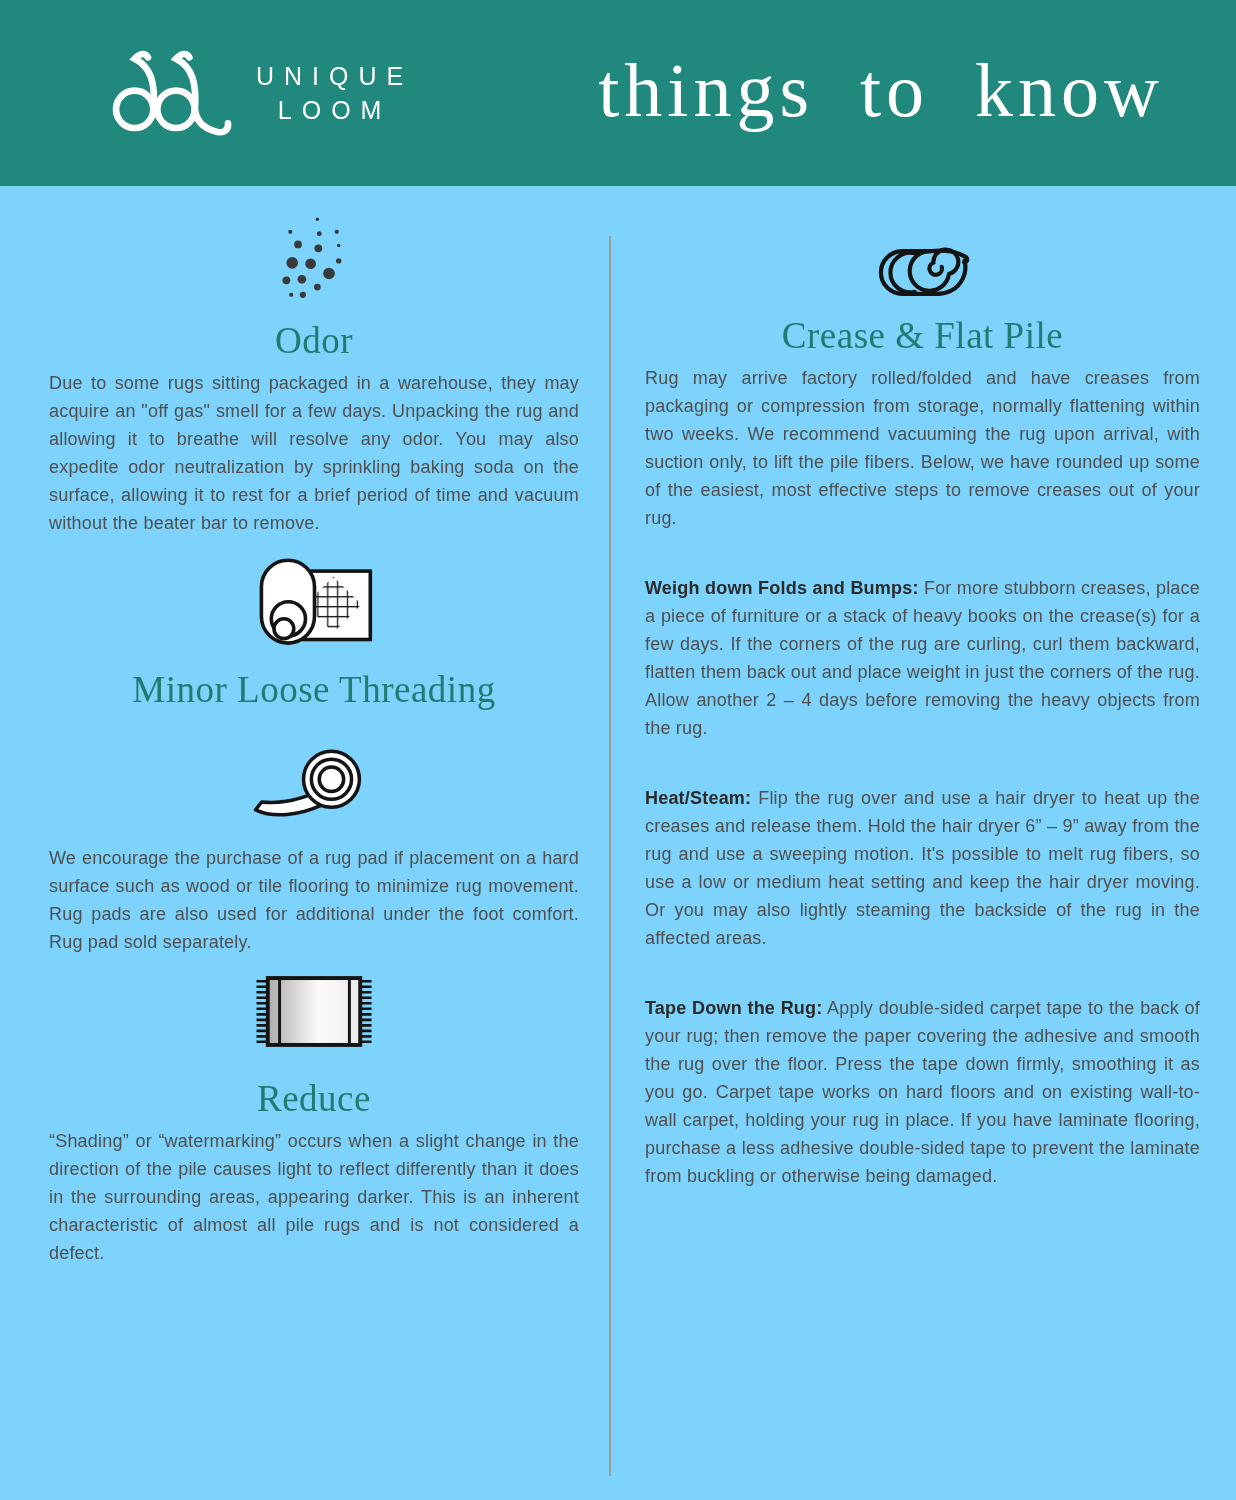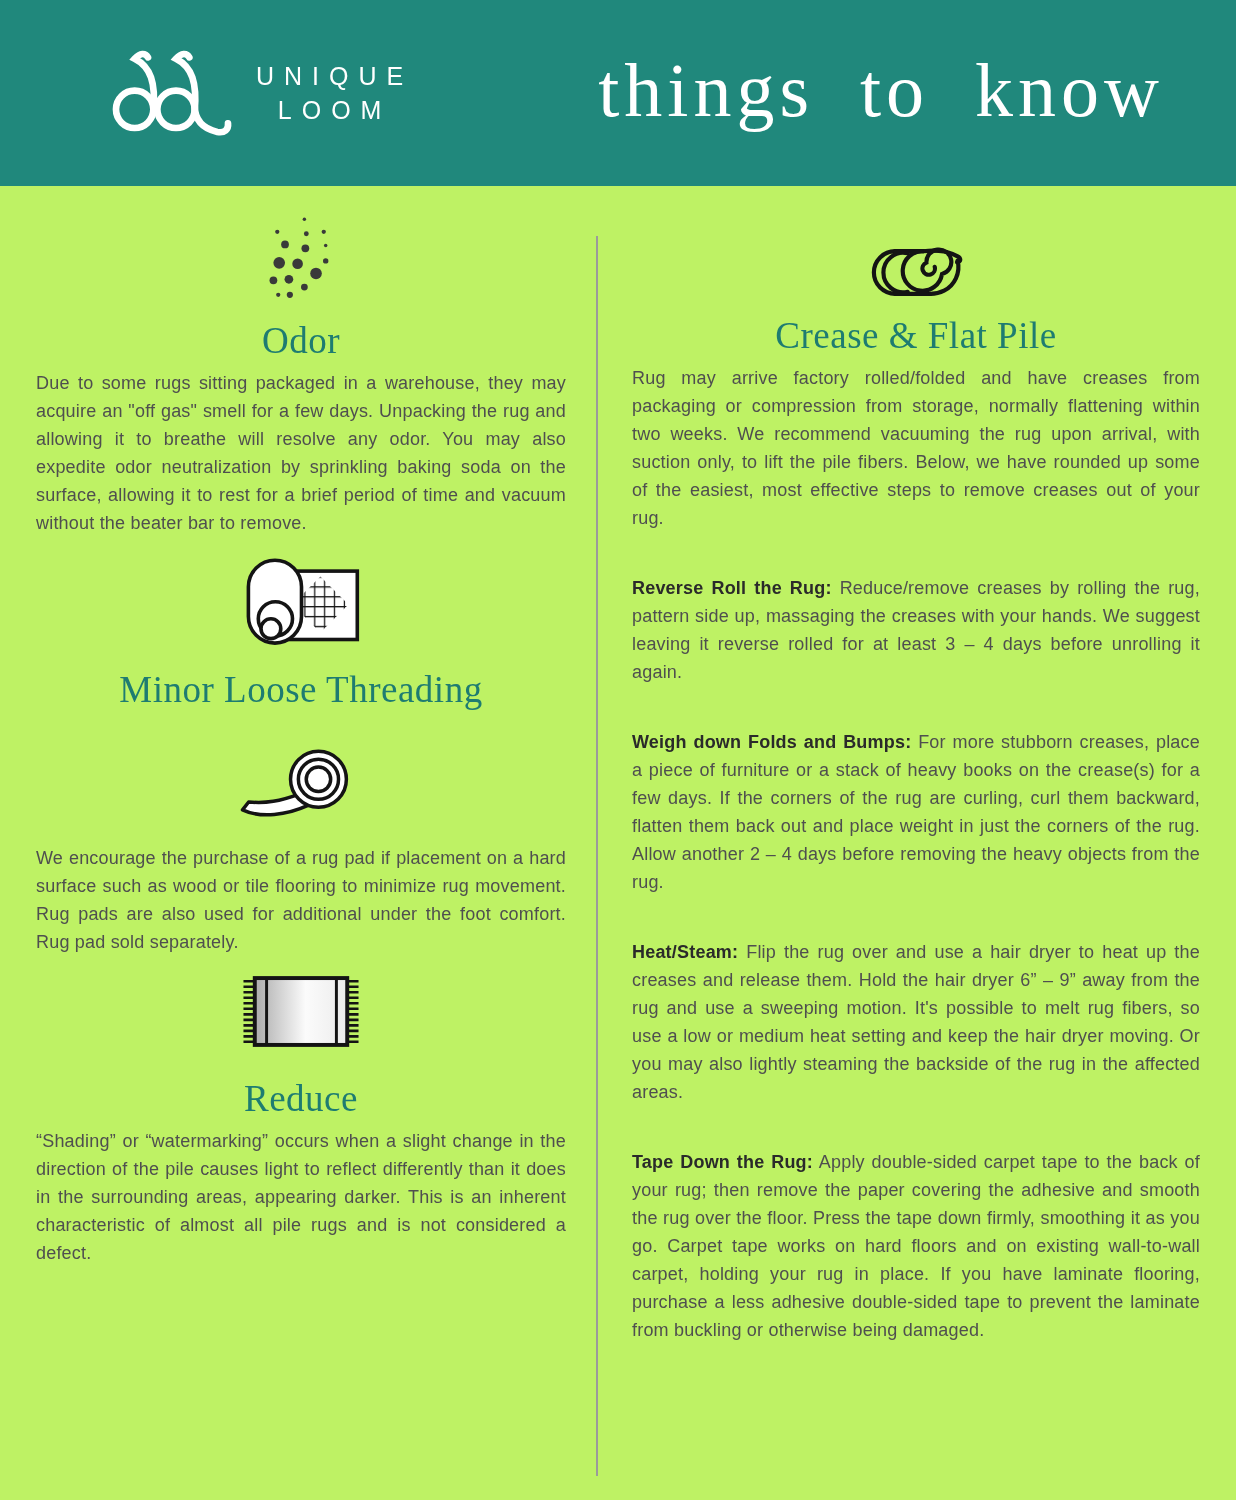--- a/index.html
+++ b/index.html
@@ -1,17 +1,17 @@
 <!DOCTYPE html>
 <html><head>
 <meta charset="utf-8">
 <style>
   html,body{margin:0;padding:0;background:#ffffff;}
   .page{
-    width:1236px;height:1500px;overflow:hidden;background:#bef264;
+    width:1236px;height:1500px;overflow:hidden;background:#7dd3fc;
     font-family:"Liberation Sans","DejaVu Sans",sans-serif;position:relative;
   }
   
   .banner{
     height:186px;background:#20887c;display:flex;align-items:center;
   }
   .brand{display:flex;align-items:center;margin-left:108px;}
   .brand svg{display:block;}
   .brand-text{
     margin-left:18px;color:#ffffff;text-align:center;
@@ -19,21 +19,21 @@
   }
   .banner-title{
     margin:0 72px 0 auto;color:#ffffff;font-weight:400;
     font-family:"Liberation Serif","DejaVu Serif",serif;
     font-size:76px;letter-spacing:5px;word-spacing:22px;line-height:1;
     padding-bottom:6px;
   }
   
   .content{
     display:flex;align-items:stretch;
-    padding:24px 36px 0 36px;min-height:1290px;box-sizing:border-box;
+    padding:24px 36px 0 49px;min-height:1290px;box-sizing:border-box;
   }
   .col-left{width:530px;flex:0 0 530px;}
   .divider{width:2px;background:#9b9b9b;margin:26px 0 0 30px;}
   .col-right{flex:1;margin-left:34px;}
   .icon-wrap{text-align:center;}
   h2.sec-heading{
     margin:10px 0 6px 0;text-align:center;font-weight:400;
     font-family:"Liberation Serif","DejaVu Serif",serif;
     font-size:37px;line-height:44px;color:#1e7c71;letter-spacing:0.5px;
   }
@@ -176,21 +176,20 @@
               <path d="M57 5 C74 3 85 7 90 10 C93.5 12 93.5 15 89.5 15.5"></path>
               <path d="M90 14 C93 26 87 38 77 43 C72.5 45.3 68 46 64 46"></path>
               <path d="M57 5 A19 19 0 1 0 75 27 A12 12 0 1 0 60 16 A6 6 0 1 0 68 20"></path>
             </g>
           </svg>
         </div>
         <h2 class="sec-heading">Crease &amp; Flat Pile</h2>
         <p class="body-text">Rug may arrive factory rolled/folded and have creases from packaging or compression from storage, normally flattening within two weeks. We recommend vacuuming the rug upon arrival, with suction only, to lift the pile fibers. Below, we have rounded up some of the easiest, most effective steps to remove creases out of your rug.</p>
       </div>
 
-      <p class="body-text tip"><b>Reverse Roll the Rug:</b> <span>Reduce/remove creases by rolling the rug, pattern side up, massaging the creases with your hands. We suggest leaving it reverse rolled for at least 3 – 4 days before unrolling it again.</span></p>
 
       <p class="body-text tip"><b>Weigh down Folds and Bumps:</b> <span>For more stubborn creases, place a piece of furniture or a stack of heavy books on the crease(s) for a few days. If the corners of the rug are curling, curl them backward, flatten them back out and place weight in just the corners of the rug. Allow another 2 – 4 days before removing the heavy objects from the rug.</span></p>
 
       <p class="body-text tip"><b>Heat/Steam:</b> <span>Flip the rug over and use a hair dryer to heat up the creases and release them. Hold the hair dryer 6” – 9” away from the rug and use a sweeping motion. It's possible to melt rug fibers, so use a low or medium heat setting and keep the hair dryer moving. Or you may also lightly steaming the backside of the rug in the affected areas.</span></p>
 
       <p class="body-text tip"><b>Tape Down the Rug:</b> <span>Apply double-sided carpet tape to the back of your rug; then remove the paper covering the adhesive and smooth the rug over the floor. Press the tape down firmly, smoothing it as you go. Carpet tape works on hard floors and on existing wall-to-wall carpet, holding your rug in place. If you have laminate flooring, purchase a less adhesive double-sided tape to prevent the laminate from buckling or otherwise being damaged.</span></p>
 
     </section>
   </main>
 </div>

